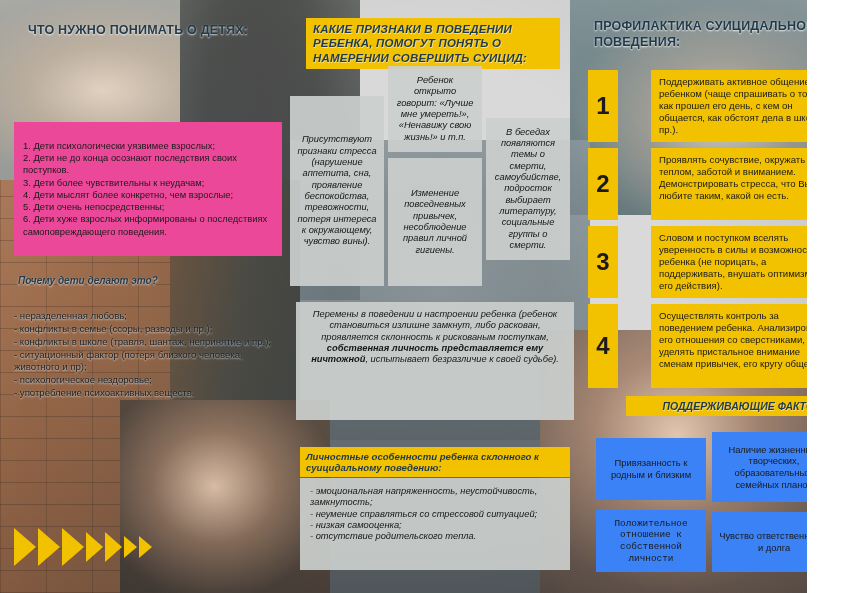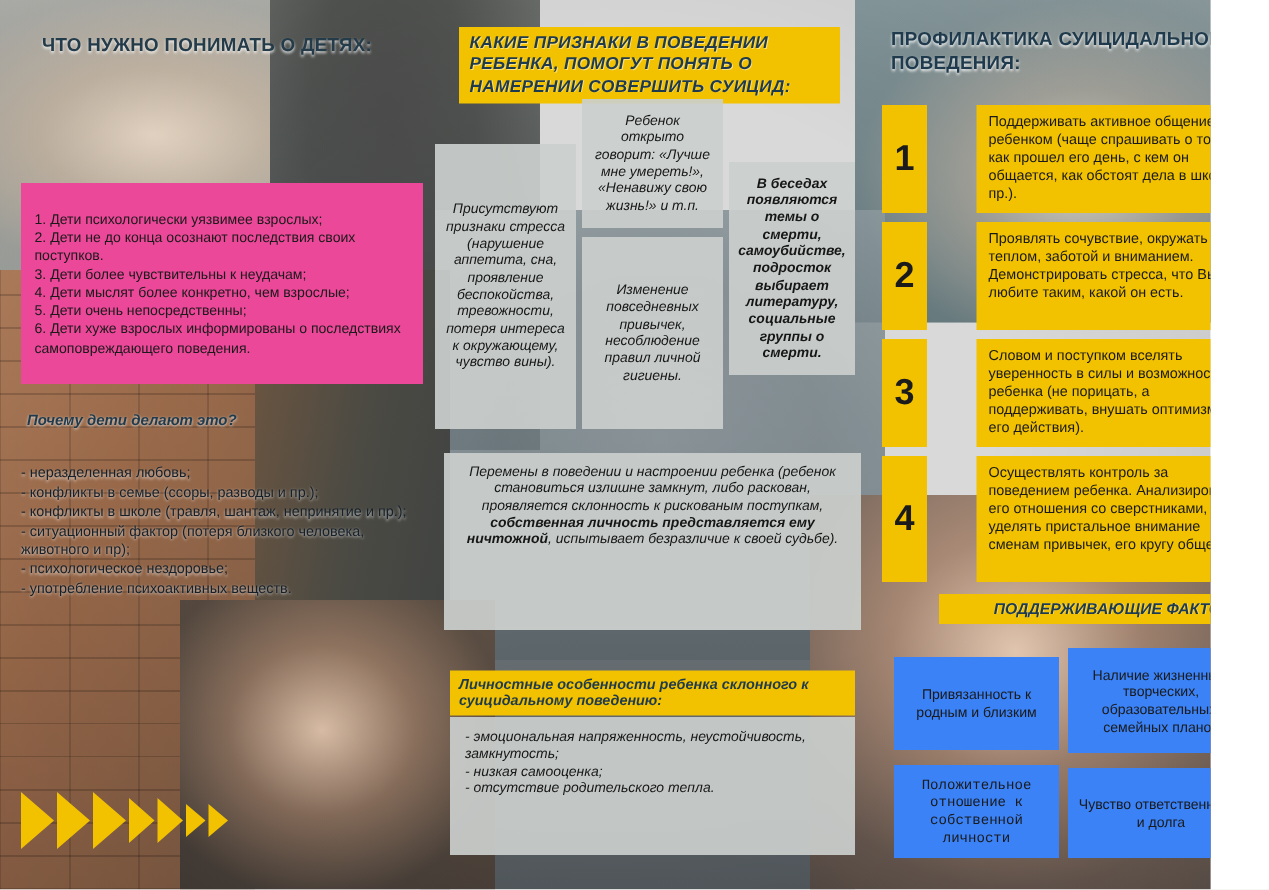--- a/index.html
+++ b/index.html
@@ -252,30 +252,31 @@
   </div>
 
   <div class="hdr title-mid">КАКИЕ ПРИЗНАКИ В ПОВЕДЕНИИ РЕБЕНКА, ПОМОГУТ ПОНЯТЬ О НАМЕРЕНИИ СОВЕРШИТЬ СУИЦИД:</div>
 
   <div class="box-grey" style="left:388px; top:66px; width:94px; height:86px;">Ребенок открыто говорит: «Лучше мне умереть!», «Ненавижу свою жизнь!» и т.п.</div>
 
   <div class="box-grey" style="left:290px; top:96px; width:94px; height:190px;">Присутствуют признаки стресса (нарушение аппетита, сна, проявление беспокойства, тревожности, потеря интереса к окружающему, чувство вины).</div>
 
   <div class="box-grey" style="left:388px; top:158px; width:94px; height:128px;">Изменение повседневных привычек, несоблюдение правил личной гигиены.</div>
 
-  <div class="box-grey" style="left:486px; top:108px; width:84px; height:142px;font-weight:bold;">В беседах появляются темы о смерти, самоубийстве, подросток выбирает литературу, социальные группы о смерти.</div>
+  <div class="box-grey" style="left:486px; top:118px; width:84px; height:142px;">В беседах появляются темы о смерти, самоубийстве, подросток выбирает литературу, социальные группы о смерти.</div>
 
   <div class="box-grey" style="left:296px; top:302px; width:278px; height:118px; font-style:italic; display:block; text-align:center;">
     <span>Перемены в поведении и настроении ребенка (ребенок становиться излишне замкнут, либо раскован, проявляется склонность к рискованым поступкам, </span><b>собственная личность представляется ему ничтожной</b><span>, испытывает безразличие к своей судьбе).</span>
   </div>
 
   <div class="pers-title">Личностные особенности ребенка склонного к суицидальному поведению:</div>
 
   <div class="box-grey" style="left:300px; top:478px; width:270px; height:92px; text-align:left; justify-content:flex-start; display:block; padding:8px 10px;">
     <div>- эмоциональная напряженность, неустойчивость, замкнутость;</div>
+    <div>- неумение справляться со стрессовой ситуацией;</div>
     <div>- низкая самооценка;</div>
     <div>- отсутствие родительского тепла.</div>
   </div>
 
   <div class="hdr title-right">ПРОФИЛАКТИКА СУИЦИДАЛЬНОГО ПОВЕДЕНИЯ:</div>
 
   <div class="num-row" style="left:588px; top:70px; width:252px; height:72px;">
     <div class="num-badge">1</div>
     <div class="num-text">Поддерживать активное общение с ребенком (чаще спрашивать о том, как прошел его день, с кем он общается, как обстоят дела в школе и пр.).</div>
   </div>

